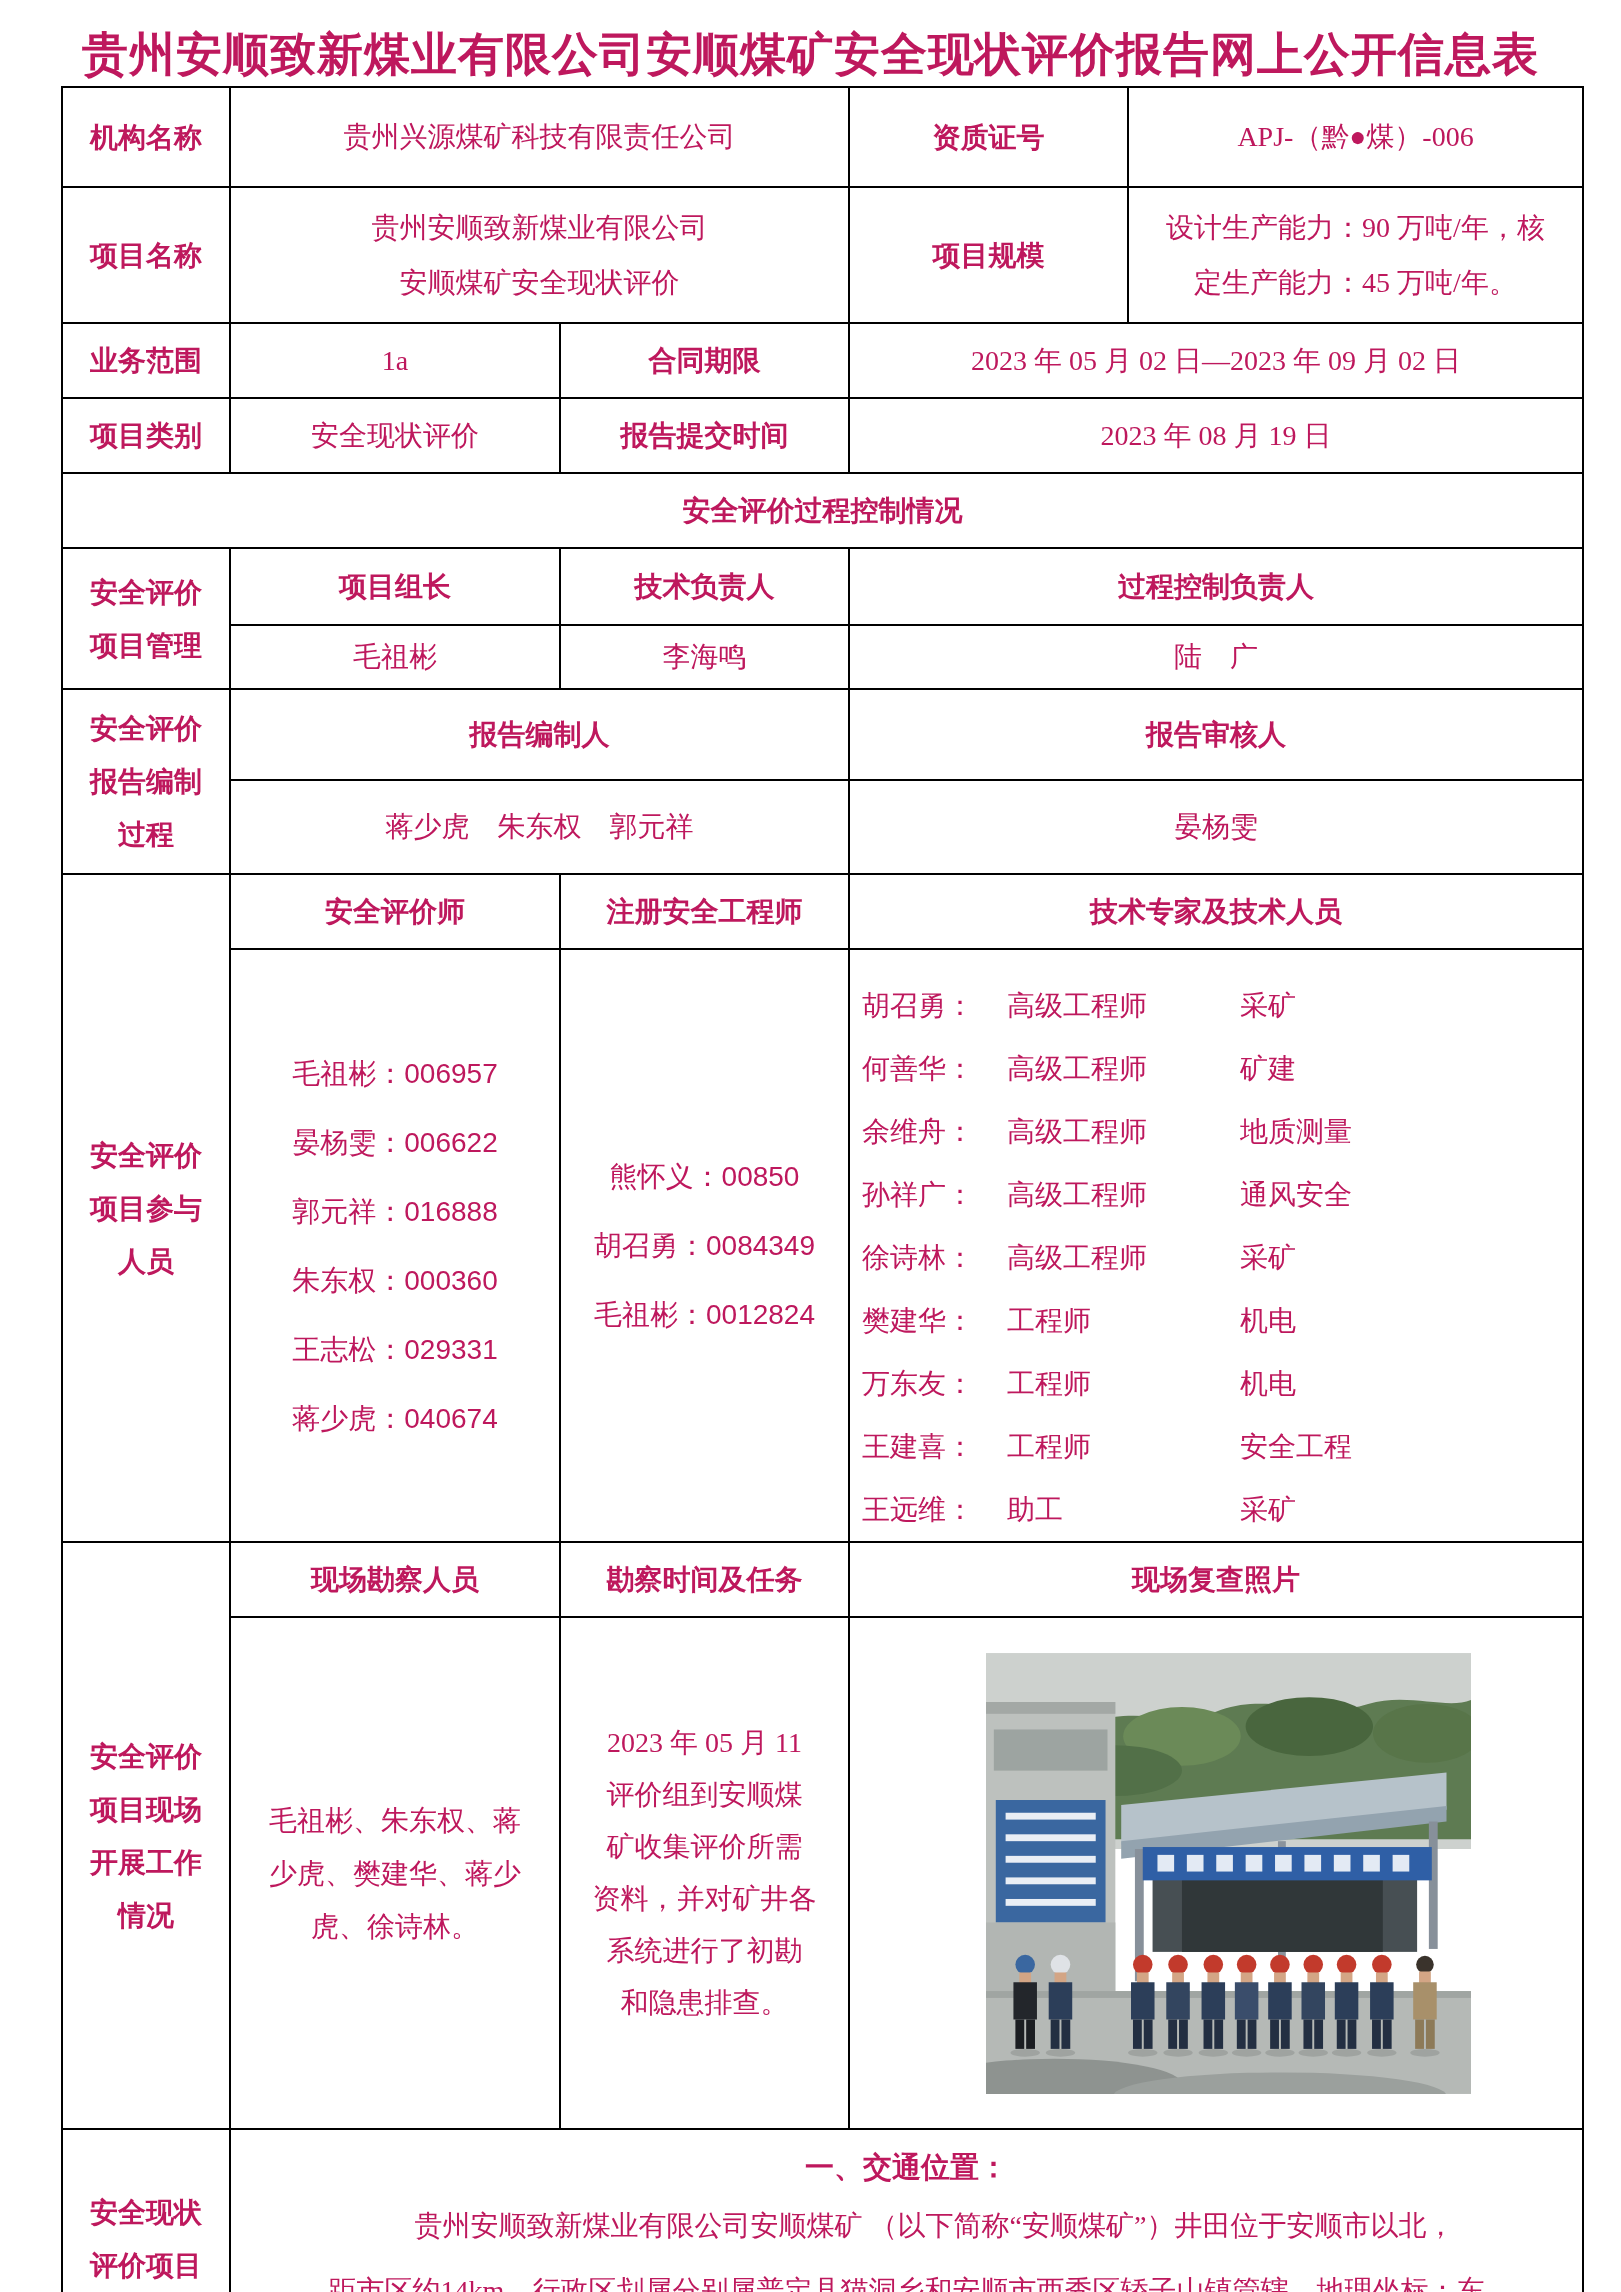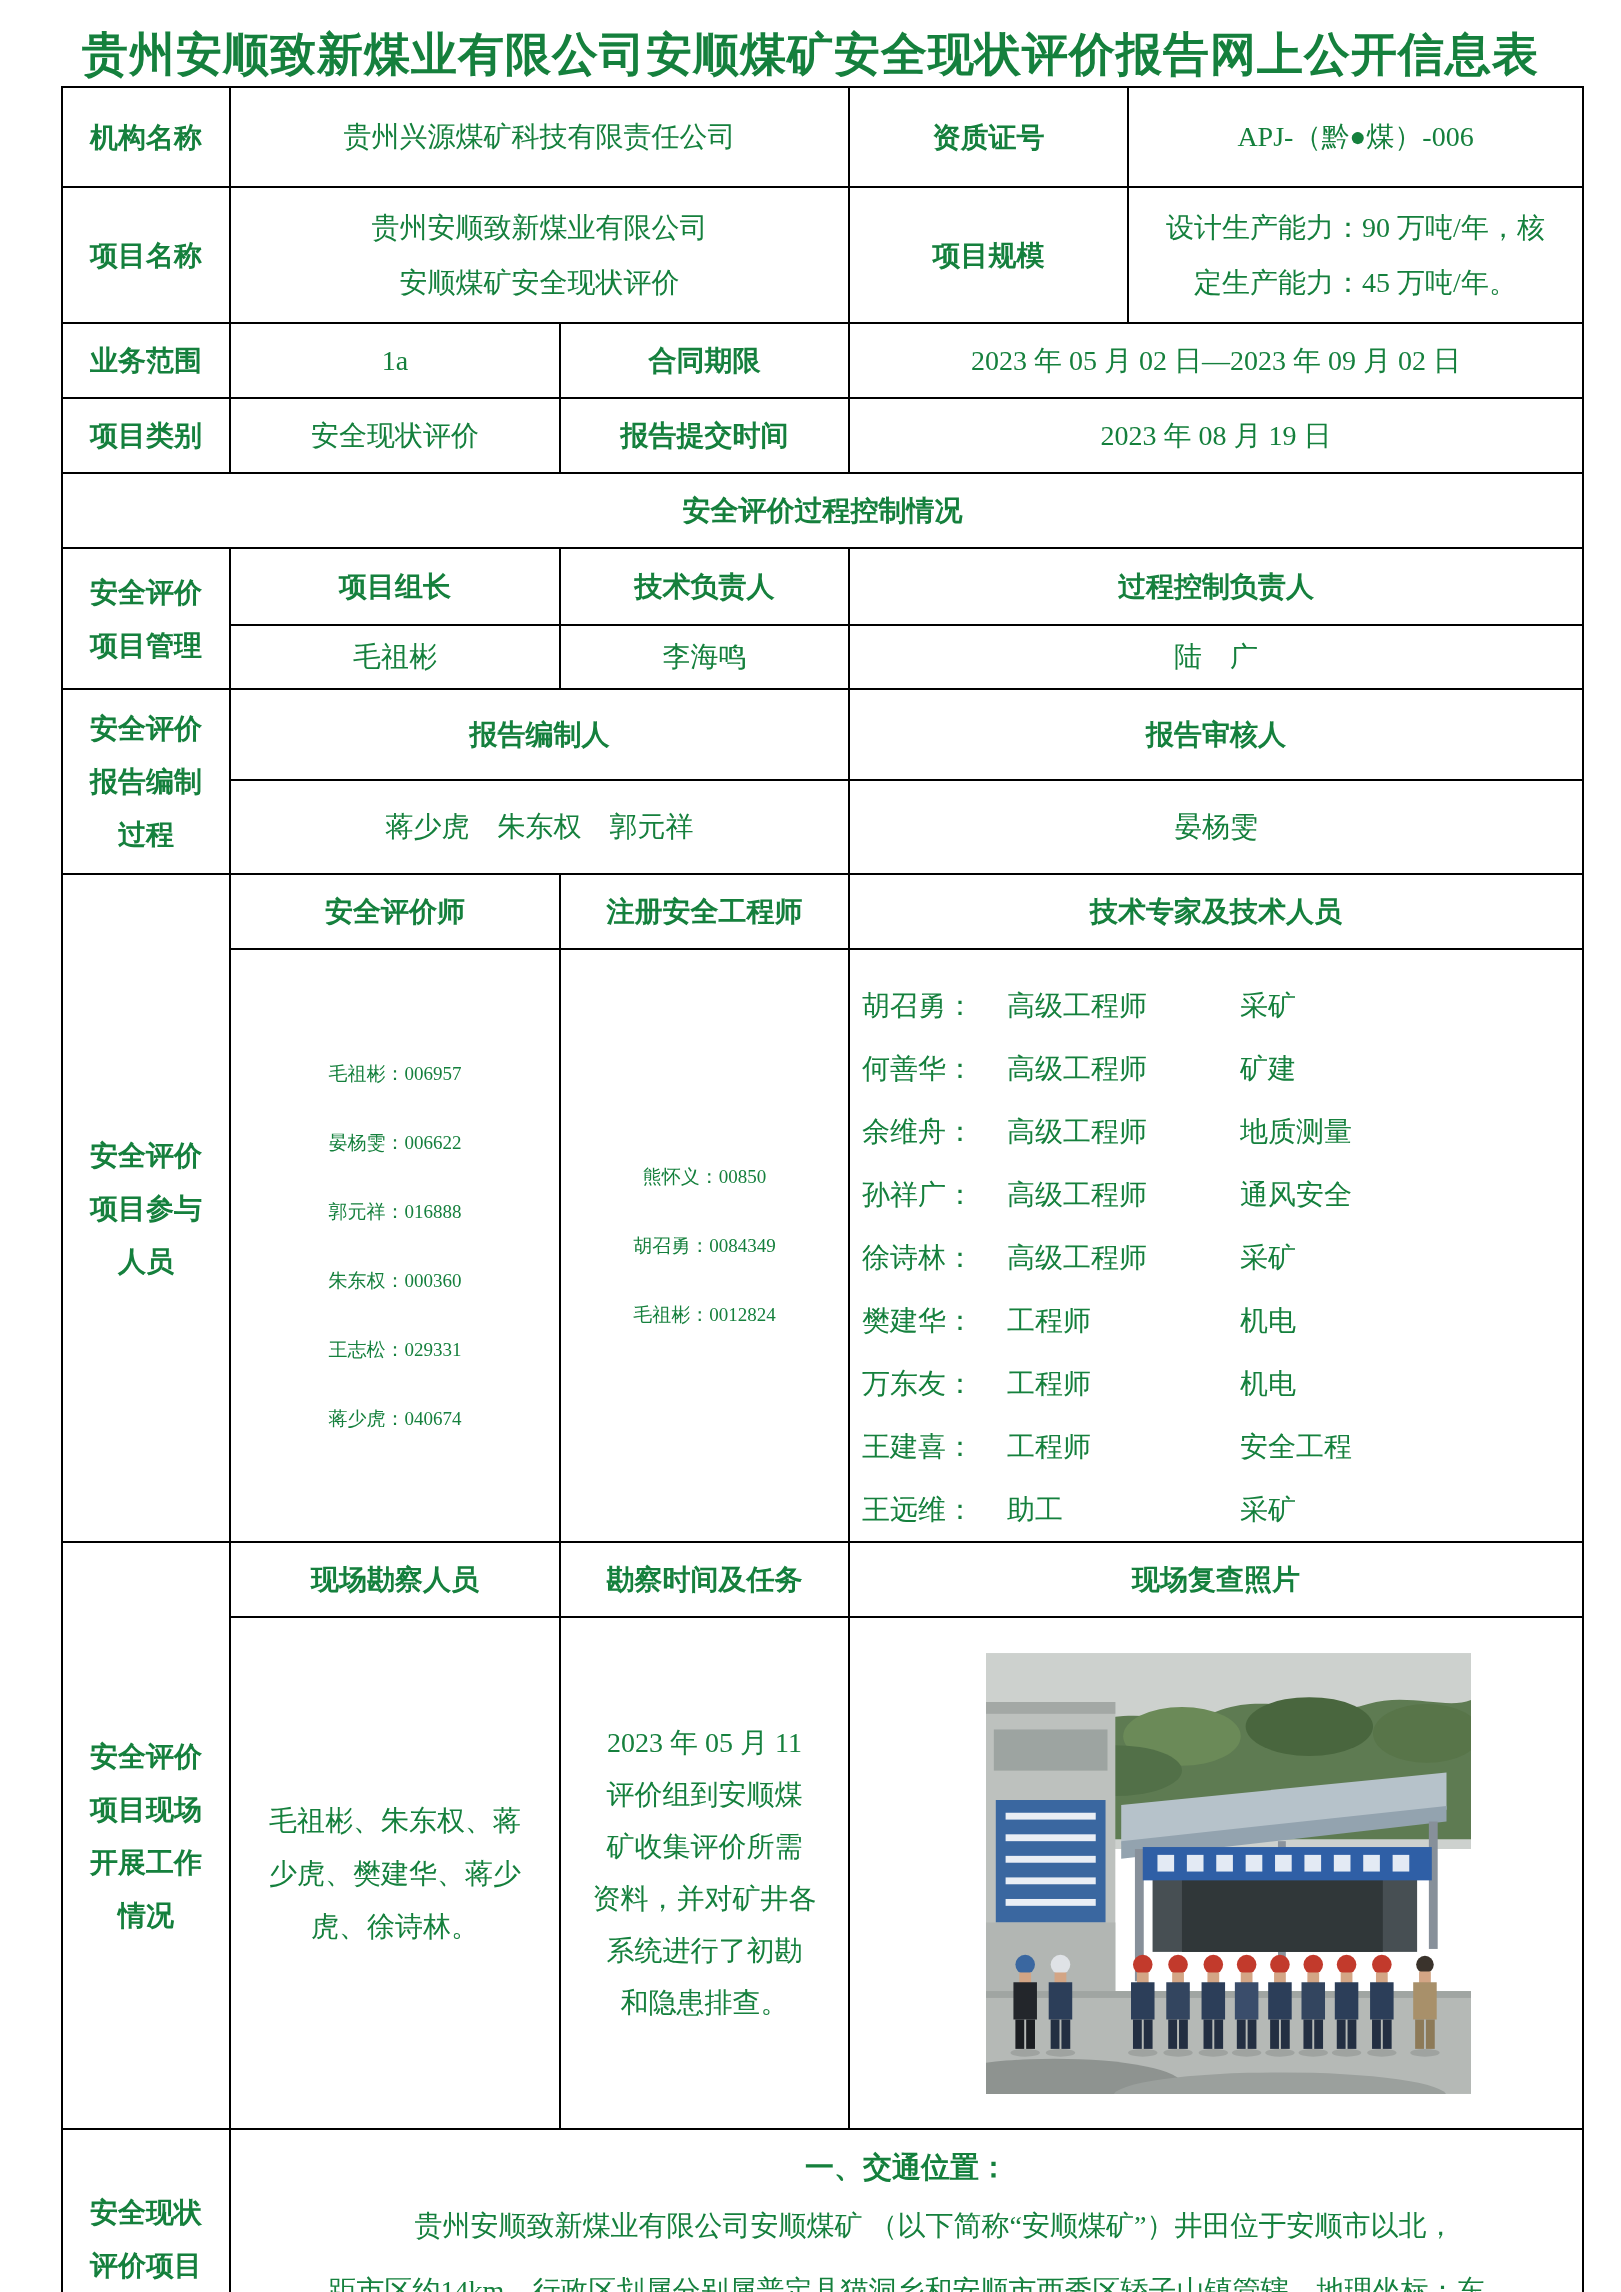--- a/index.html
+++ b/index.html
@@ -1,18 +1,18 @@
 <!DOCTYPE html>
 <html><head>
 <meta charset="utf-8">
 <style>
   html,body { margin:0; padding:0; background:#ffffff; }
   .page {
     position:relative; width:1621px; height:2293px;
-    background:#ffffff; color:#15803d;
+    background:#ffffff; color:#be185d;
     font-family:"Liberation Sans", sans-serif;
     overflow:hidden;
   }
   .doc-title {
     position:absolute; top:23.5px; left:0; width:1621px;
     text-align:center; font-weight:bold; font-size:46px;
     letter-spacing:1px; white-space:nowrap;
   }
   table.main {
     position:absolute; left:61px; top:86px; width:1521px;
@@ -26,21 +26,21 @@
   }
   .hdr { font-family:"Liberation Sans", sans-serif; font-weight:bold; font-size:29px; line-height:49px; }
   .val { font-family:"Liberation Serif", serif; font-weight:normal; font-size:28px; }
   .pre { white-space:pre-line; }
   .left { text-align:left; }
   .pad35 { padding-left:34px; }
   .lh56 { line-height:55px; }
   .scale-cell { padding-left:13.7px; padding-right:7.8px; line-height:55px;margin-left:40px; }
   .label-a { line-height:53px; }
   .list-cell { text-align:left; padding-left:17.6px; }
-  .lst { height:69px; line-height:69px; font-family:Liberation Serif, serif; font-size:19px; }
+  .lst { height:69px; line-height:69px; font-family:Liberation Sans, sans-serif; font-size:28px; }
   .experts-cell { vertical-align:top; padding:13.7px 0 0 15.7px; }
   .exp-row { display:flex; align-items:flex-end; height:63px; font-family:"Liberation Serif", serif; font-size:28px; text-align:left; }
   .e-name { width:131px; }
   .e-title { width:233px;margin-left:14px; }
   .e-field { flex:1; }
   .surveyors { padding-left:15.7px; padding-right:9.8px; line-height:53px; }
   .time-task { padding-left:13.7px; padding-right:7.8px; line-height:52px; }
   .photo-wrap { display:inline-block; margin-left:25.5px; vertical-align:middle; font-size:0; }
   .summary-cell { text-align:left; vertical-align:top; padding:9.8px 23.5px 0 25.5px; }
   .sum-head { font-size:29px; line-height:51px; }

